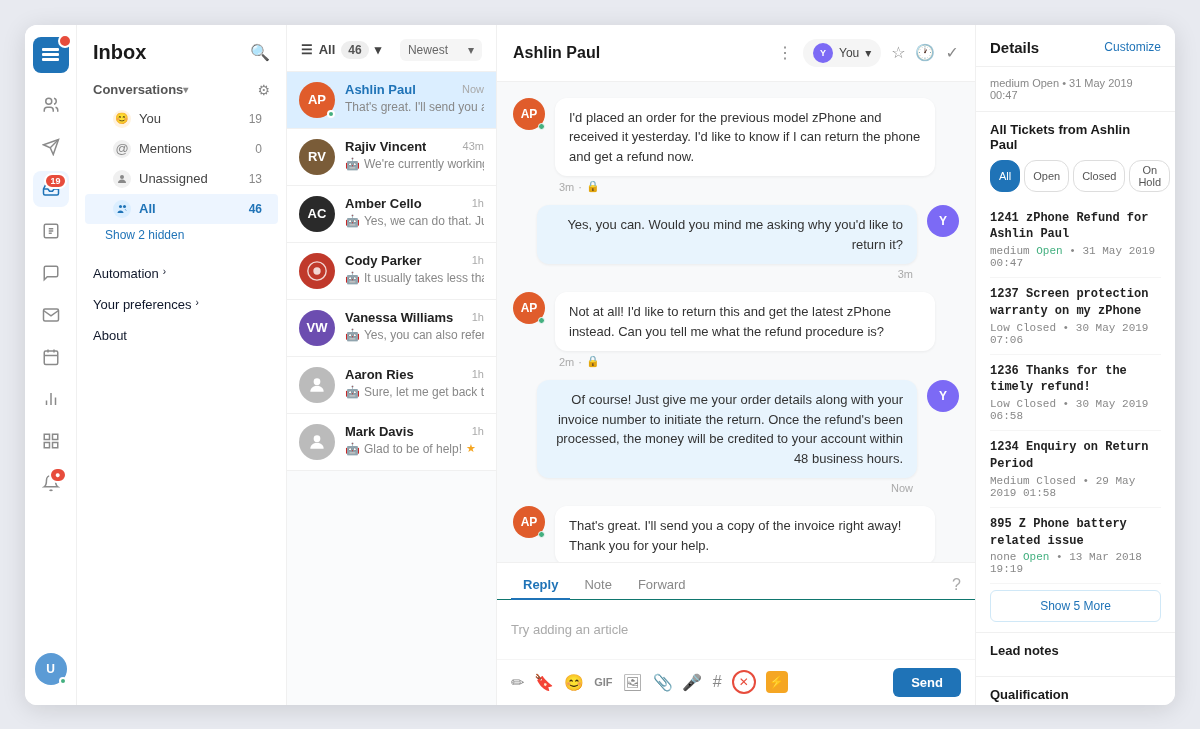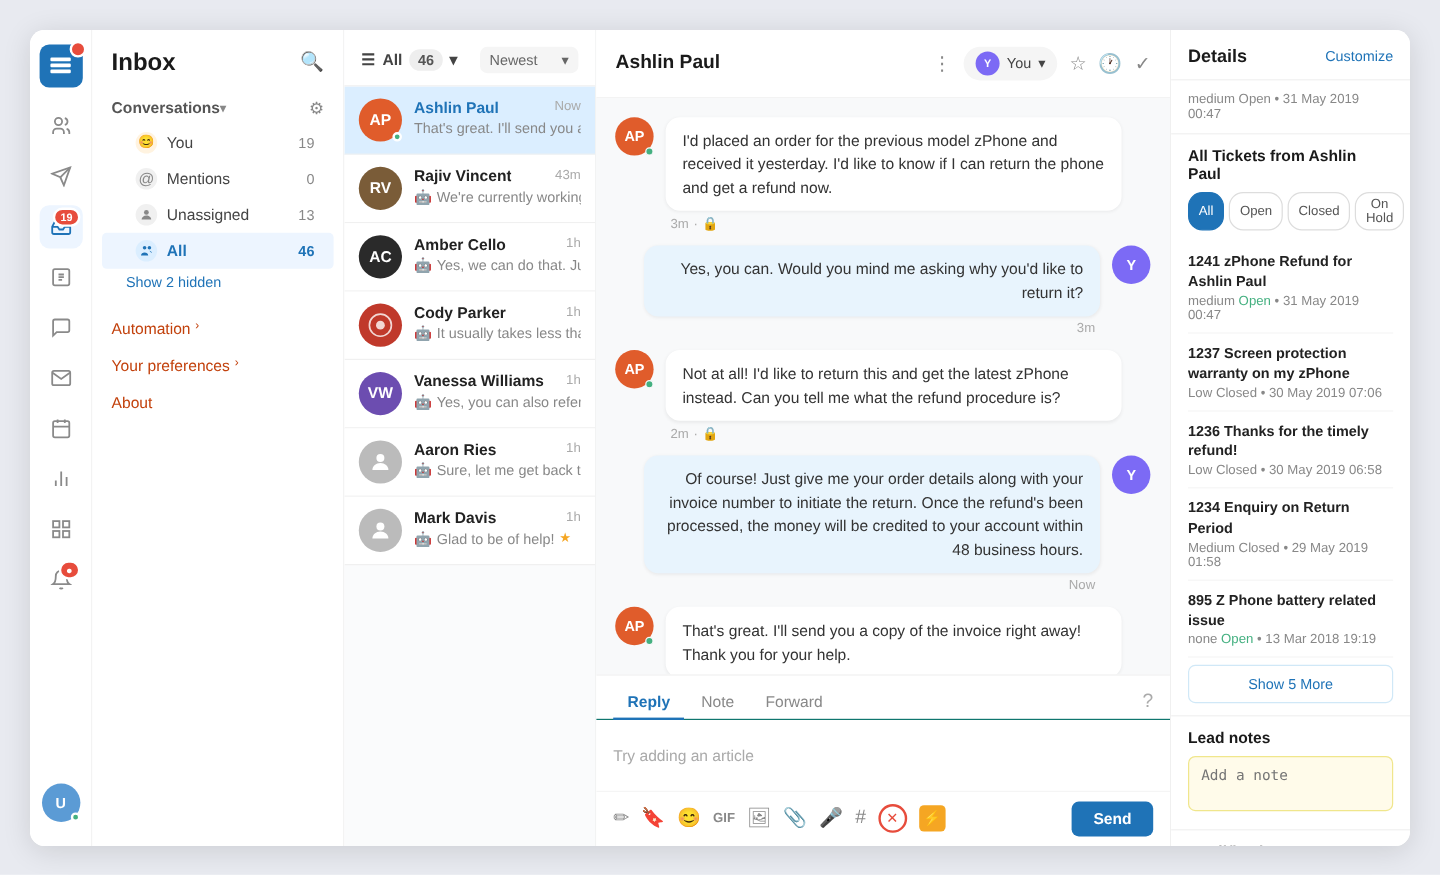--- a/index.html
+++ b/index.html
@@ -220,21 +220,21 @@
       color: #1f73b7;
       padding: 4px 16px 4px 28px;
       cursor: pointer;
     }
     .sidebar-nav-item {
       display: flex;
       align-items: flex-start;
       padding: 8px 16px;
       cursor: pointer;
       font-size: 13px;
-      color: #c2410c;
+      color: #0f172a;
       font-weight: 500;
     }
     .sidebar-nav-item .chevron { margin-left: 4px; font-size: 10px; }
     .sidebar-gear {
       font-size: 14px;
       color: #888;
       cursor: pointer;
     }
 
     
@@ -609,20 +609,21 @@
     }
     .ticket-filter-btn.active {
       background: #1f73b7;
       color: #fff;
       border-color: #1f73b7;
     }
     .ticket-item {
       padding: 8px 0;
       border-bottom: 1px solid #f5f5f5;
       cursor: pointer;
+      font-family: Liberation Mono, monospace;
     }
     .ticket-item:last-child { border-bottom: none; }
     .ticket-name {
       font-size: 12px;
       font-weight: 600;
       color: #222;
       line-height: 1.4;
       margin-bottom: 2px;
     }
     .ticket-meta {
@@ -1080,21 +1081,20 @@
       </div>
       <div class="ticket-item">
         <div class="ticket-name">895 Z Phone battery related issue</div>
         <div class="ticket-meta">none <span class="open">Open</span> • 13 Mar 2018 19:19</div>
       </div>
       <div class="show-more-btn">Show 5 More</div>
     </div>
 
     <div class="details-section">
       <div class="details-section-title">Lead notes</div>
-      <textarea class="lead-notes-input" placeholder="Add a note" style=""></textarea>
     </div>
 
     <div class="details-section">
       <div class="details-section-title">Qualification</div>
 
     </div>
 
     <div style="position:relative;height:50px;margin-top:auto;">
       
     </div>

